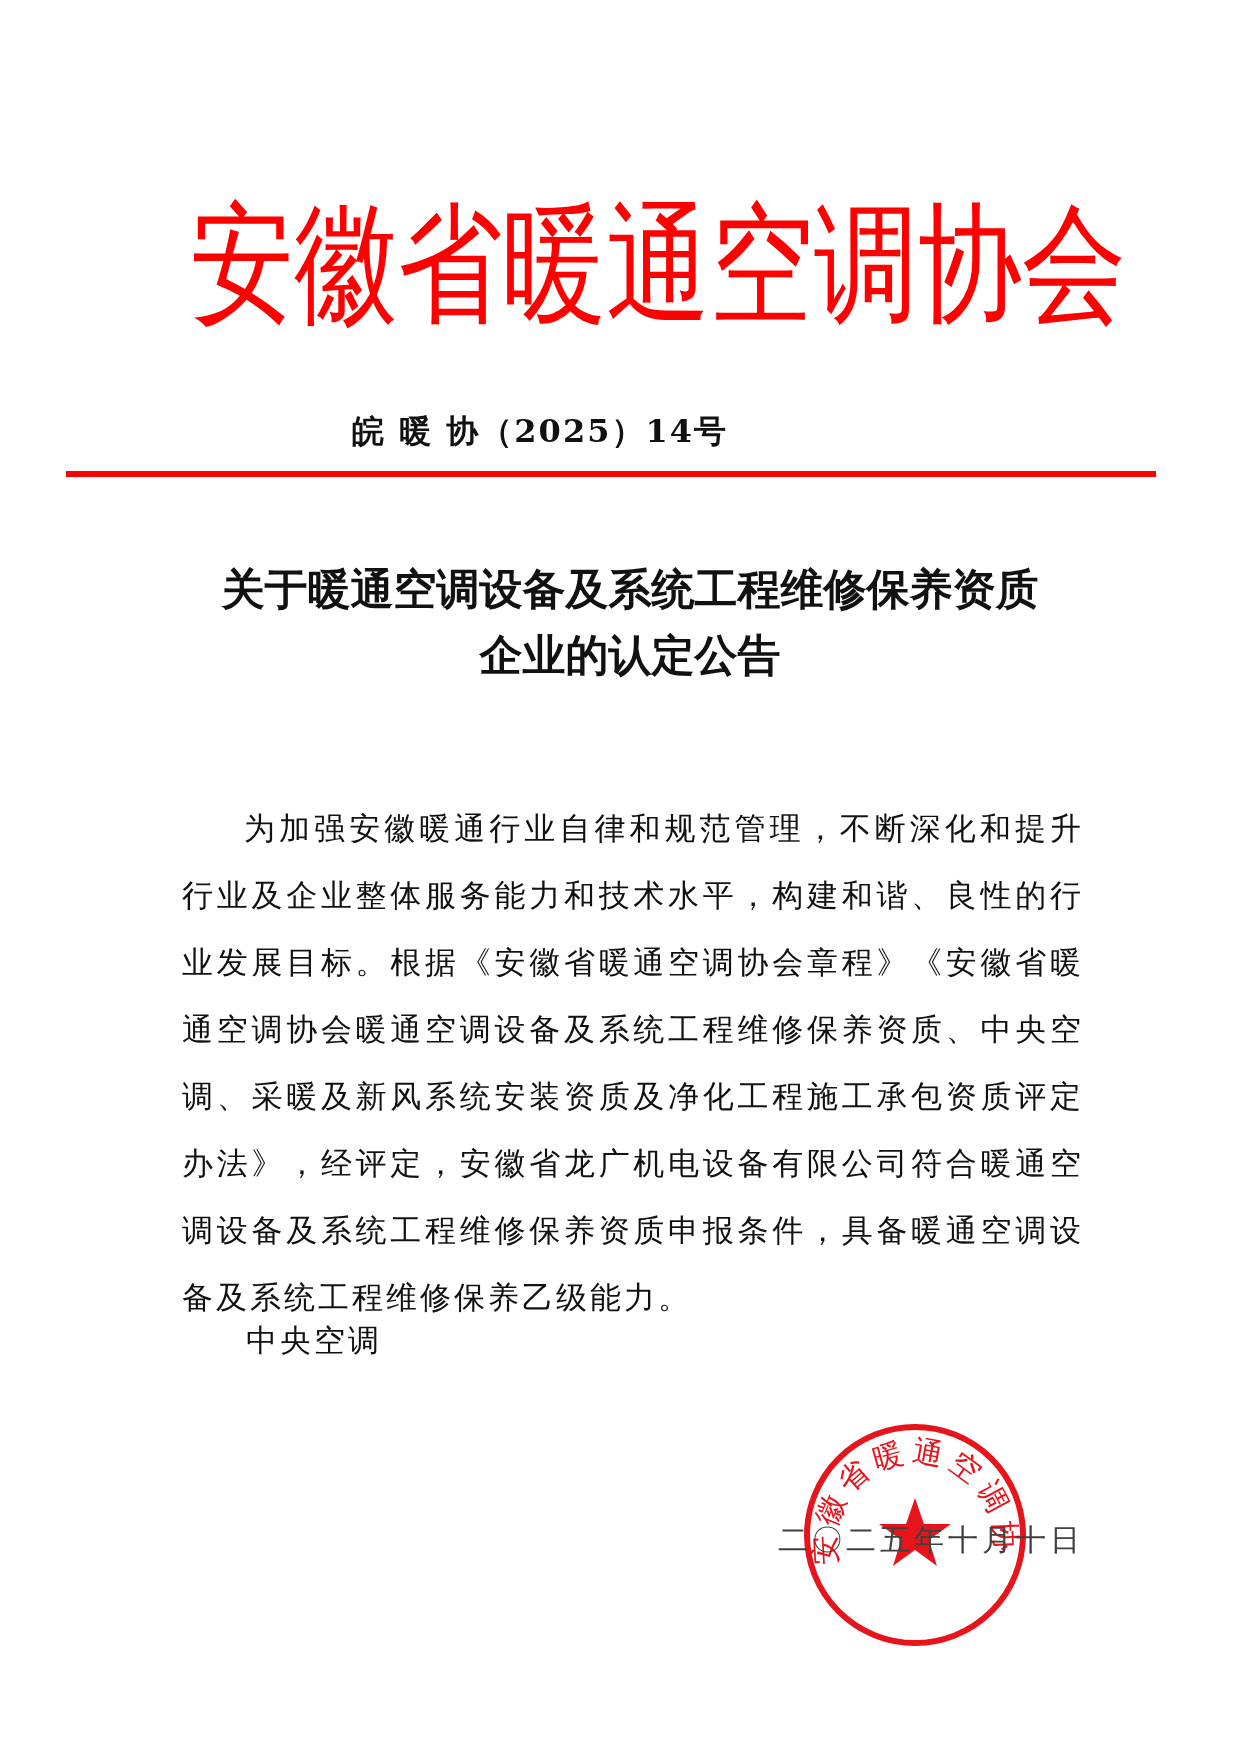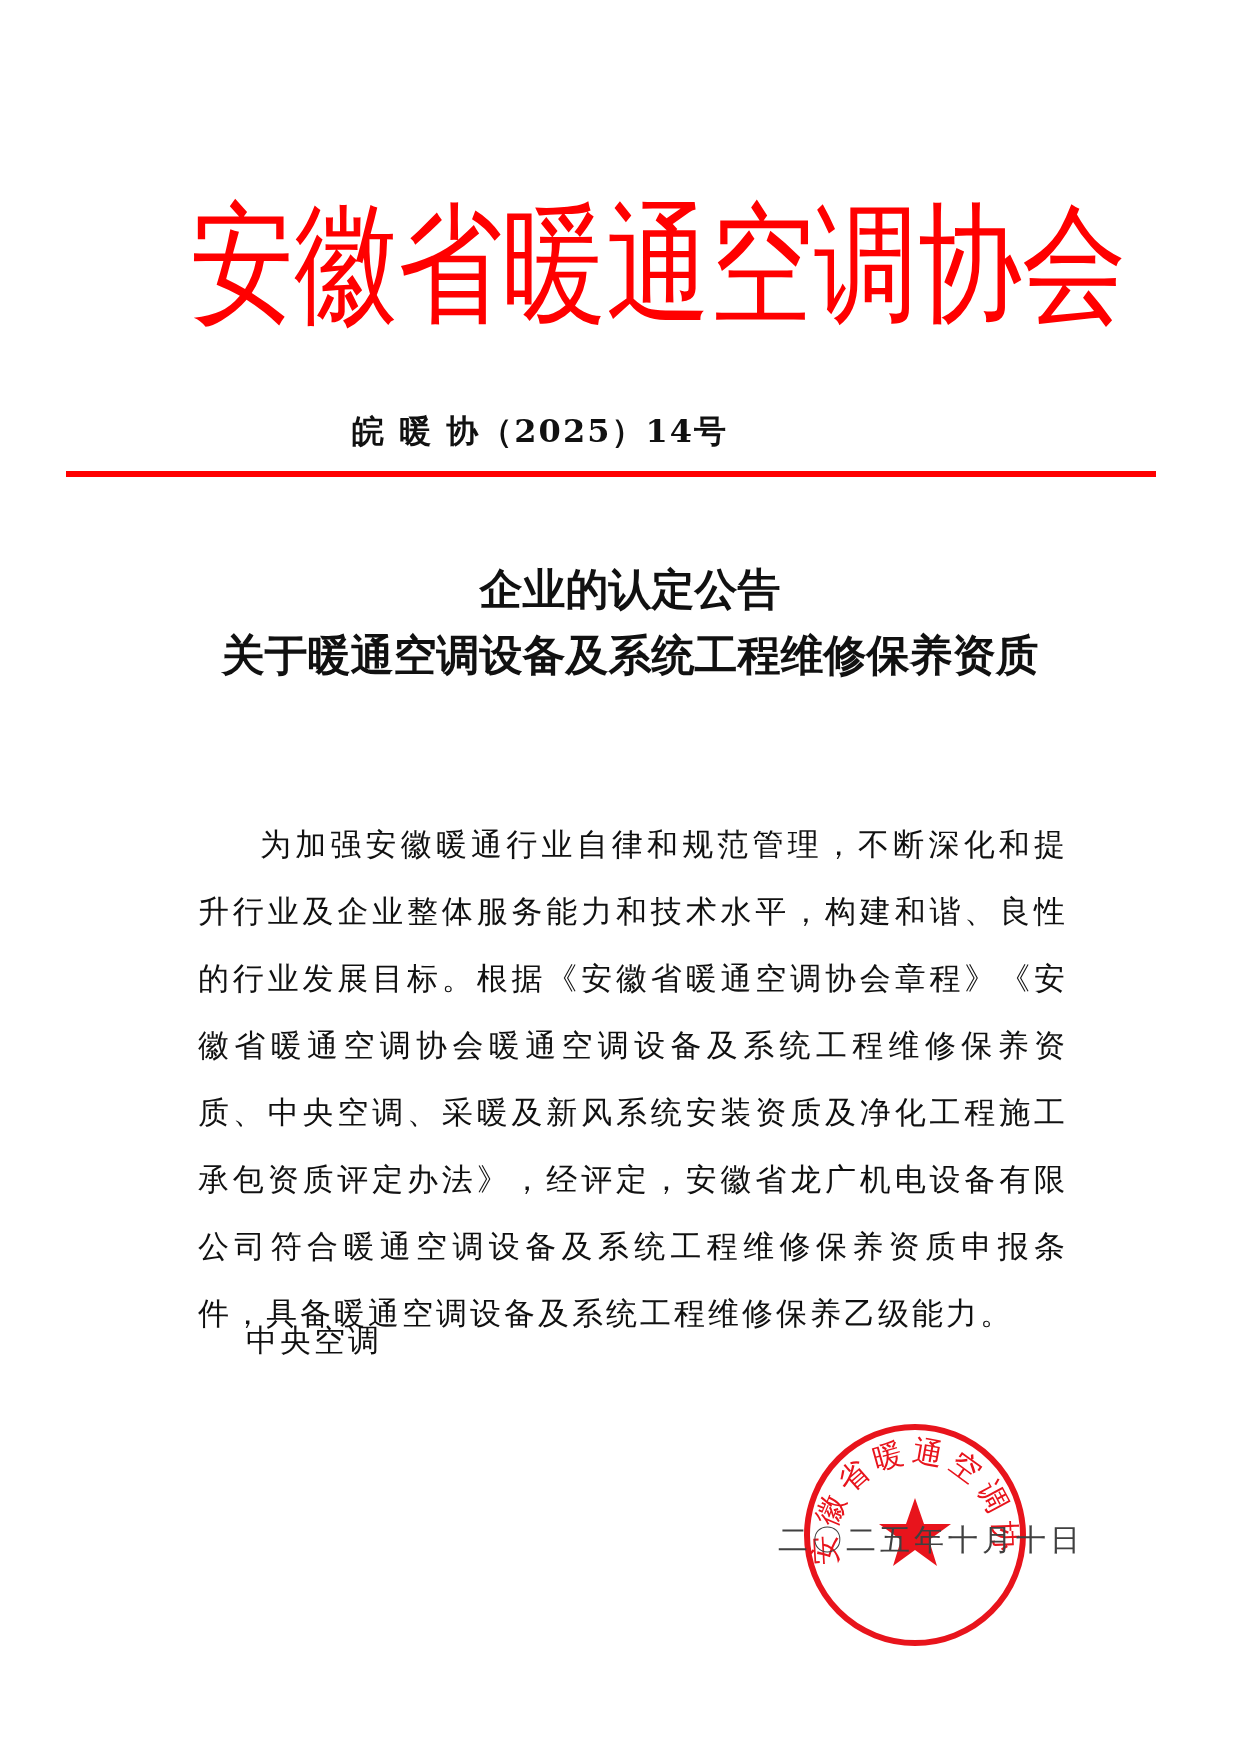--- a/index.html
+++ b/index.html
@@ -12,21 +12,21 @@
   .masthead span { display: inline-block; }
   .doc-number { position: absolute; left: 0; top: 410px; width: 1080px; text-align: center;
                 font-size: 32px; font-weight: bold; letter-spacing: 2px; }
   .red-rule { position: absolute; left: 66px; top: 471px; width: 1090px; height: 6px; background: #ff0000; }
   .title { position: absolute; left: 0; top: 556px; width: 1260px; text-align: center;
            font-family: "DejaVu Sans", "Liberation Sans", sans-serif; font-weight: bold;
            font-size: 43px; line-height: 66px; }
   .body-text { position: absolute; left: 182px; top: 795px; width: 902px;
                font-family: "DejaVu Sans", "Liberation Sans", sans-serif;
                font-size: 31px; line-height: 67px; letter-spacing: 3px; text-align: justify; }
-  .body-text p { margin: 16px; text-indent: 2em; }
+  .body-text p { margin: 0; text-indent: 2em; }
   .closing { position: absolute; left: 246px; top: 1320px; font-family: "DejaVu Sans", "Liberation Sans", sans-serif;
              font-size: 31px; letter-spacing: 3px; }
   .seal { position: absolute; left: 800px; top: 1420px; width: 230px; height: 230px; }
   .date { position: absolute; left: 772px; top: 1520px; width: 312px;
           font-family: "DejaVu Sans", "Liberation Sans", sans-serif; font-size: 30px;
           letter-spacing: 4px; text-align: right; color: #404040; }
 </style>
 </head>
 <body>
 
@@ -40,22 +40,22 @@
   <span>调</span>
   <span>协</span>
   <span>会</span>
 </div>
 
 <div class="doc-number">皖 暖 协（2025）14号</div>
 
 <div class="red-rule"></div>
 
 <div class="title">
+  <div>关于暖通空调设备及系统工程维修保养资质</div>
   <div>企业的认定公告</div>
-  <div>关于暖通空调设备及系统工程维修保养资质</div>
 </div>
 
 <div class="body-text">
   <p>为加强安徽暖通行业自律和规范管理，不断深化和提升行业及企业整体服务能力和技术水平，构建和谐、良性的行业发展目标。根据《安徽省暖通空调协会章程》《安徽省暖通空调协会暖通空调设备及系统工程维修保养资质、中央空调、采暖及新风系统安装资质及净化工程施工承包资质评定办法》，经评定，安徽省龙广机电设备有限公司符合暖通空调设备及系统工程维修保养资质申报条件，具备暖通空调设备及系统工程维修保养乙级能力。</p>
 </div>
 
 <div class="closing">中央空调</div>
 
 <svg class="seal" viewBox="0 0 230 230">
   <defs>

